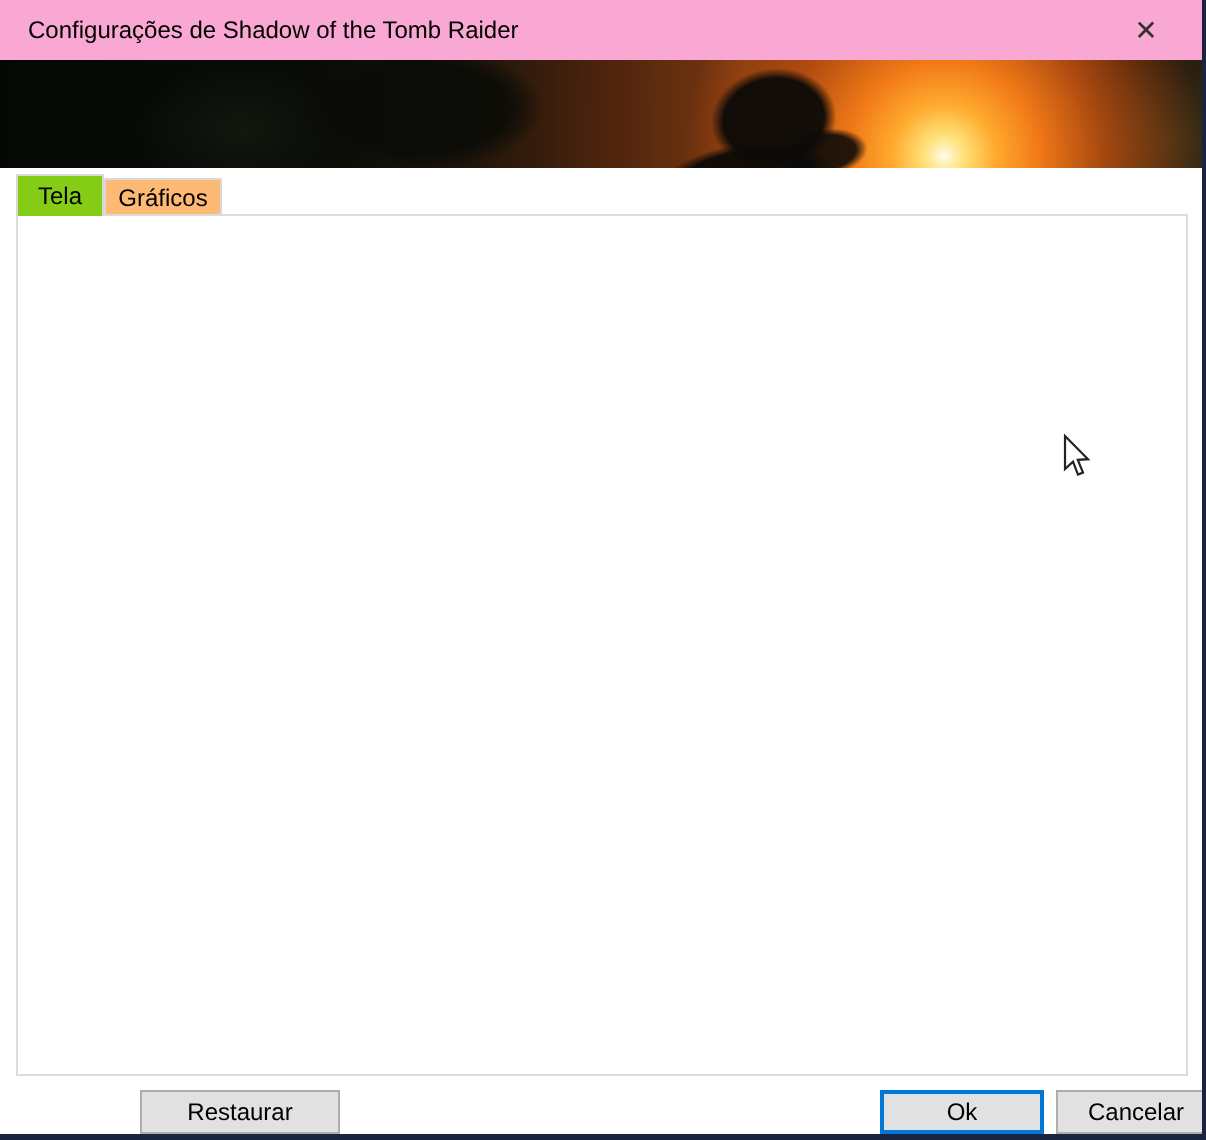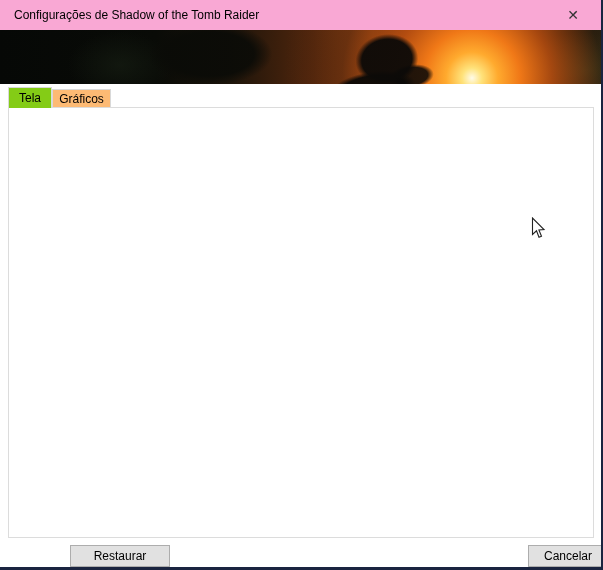--- a/index.html
+++ b/index.html
@@ -174,19 +174,20 @@
     <span class="chev"></span>
   </div>
 
   <span class="lbl" style="top:494px;">Antisserrilhamento</span>
   <div class="combo" style="top:490px;">
     <span>Não</span>
     <span class="chev"></span>
   </div>
 
   <button class="btn" style="left:22px; width:100px;margin-left:48px;">Restaurar</button>
+  <button class="btn default" style="left:440px; width:82px;">Ok</button>
   <button class="btn" style="left:528px; width:80px;">Cancelar</button>
 
   <svg class="cursor" width="15" height="22" viewBox="0 0 15 22">
     <polygon points="1.5,1 1.5,17.5 5.5,13.8 8,20.3 10.5,19.3 7.9,12.9 13,12.6" fill="#ffffff" stroke="#222222" stroke-width="1.1"></polygon>
   </svg>
 
 </div>
 
 </body></html>

